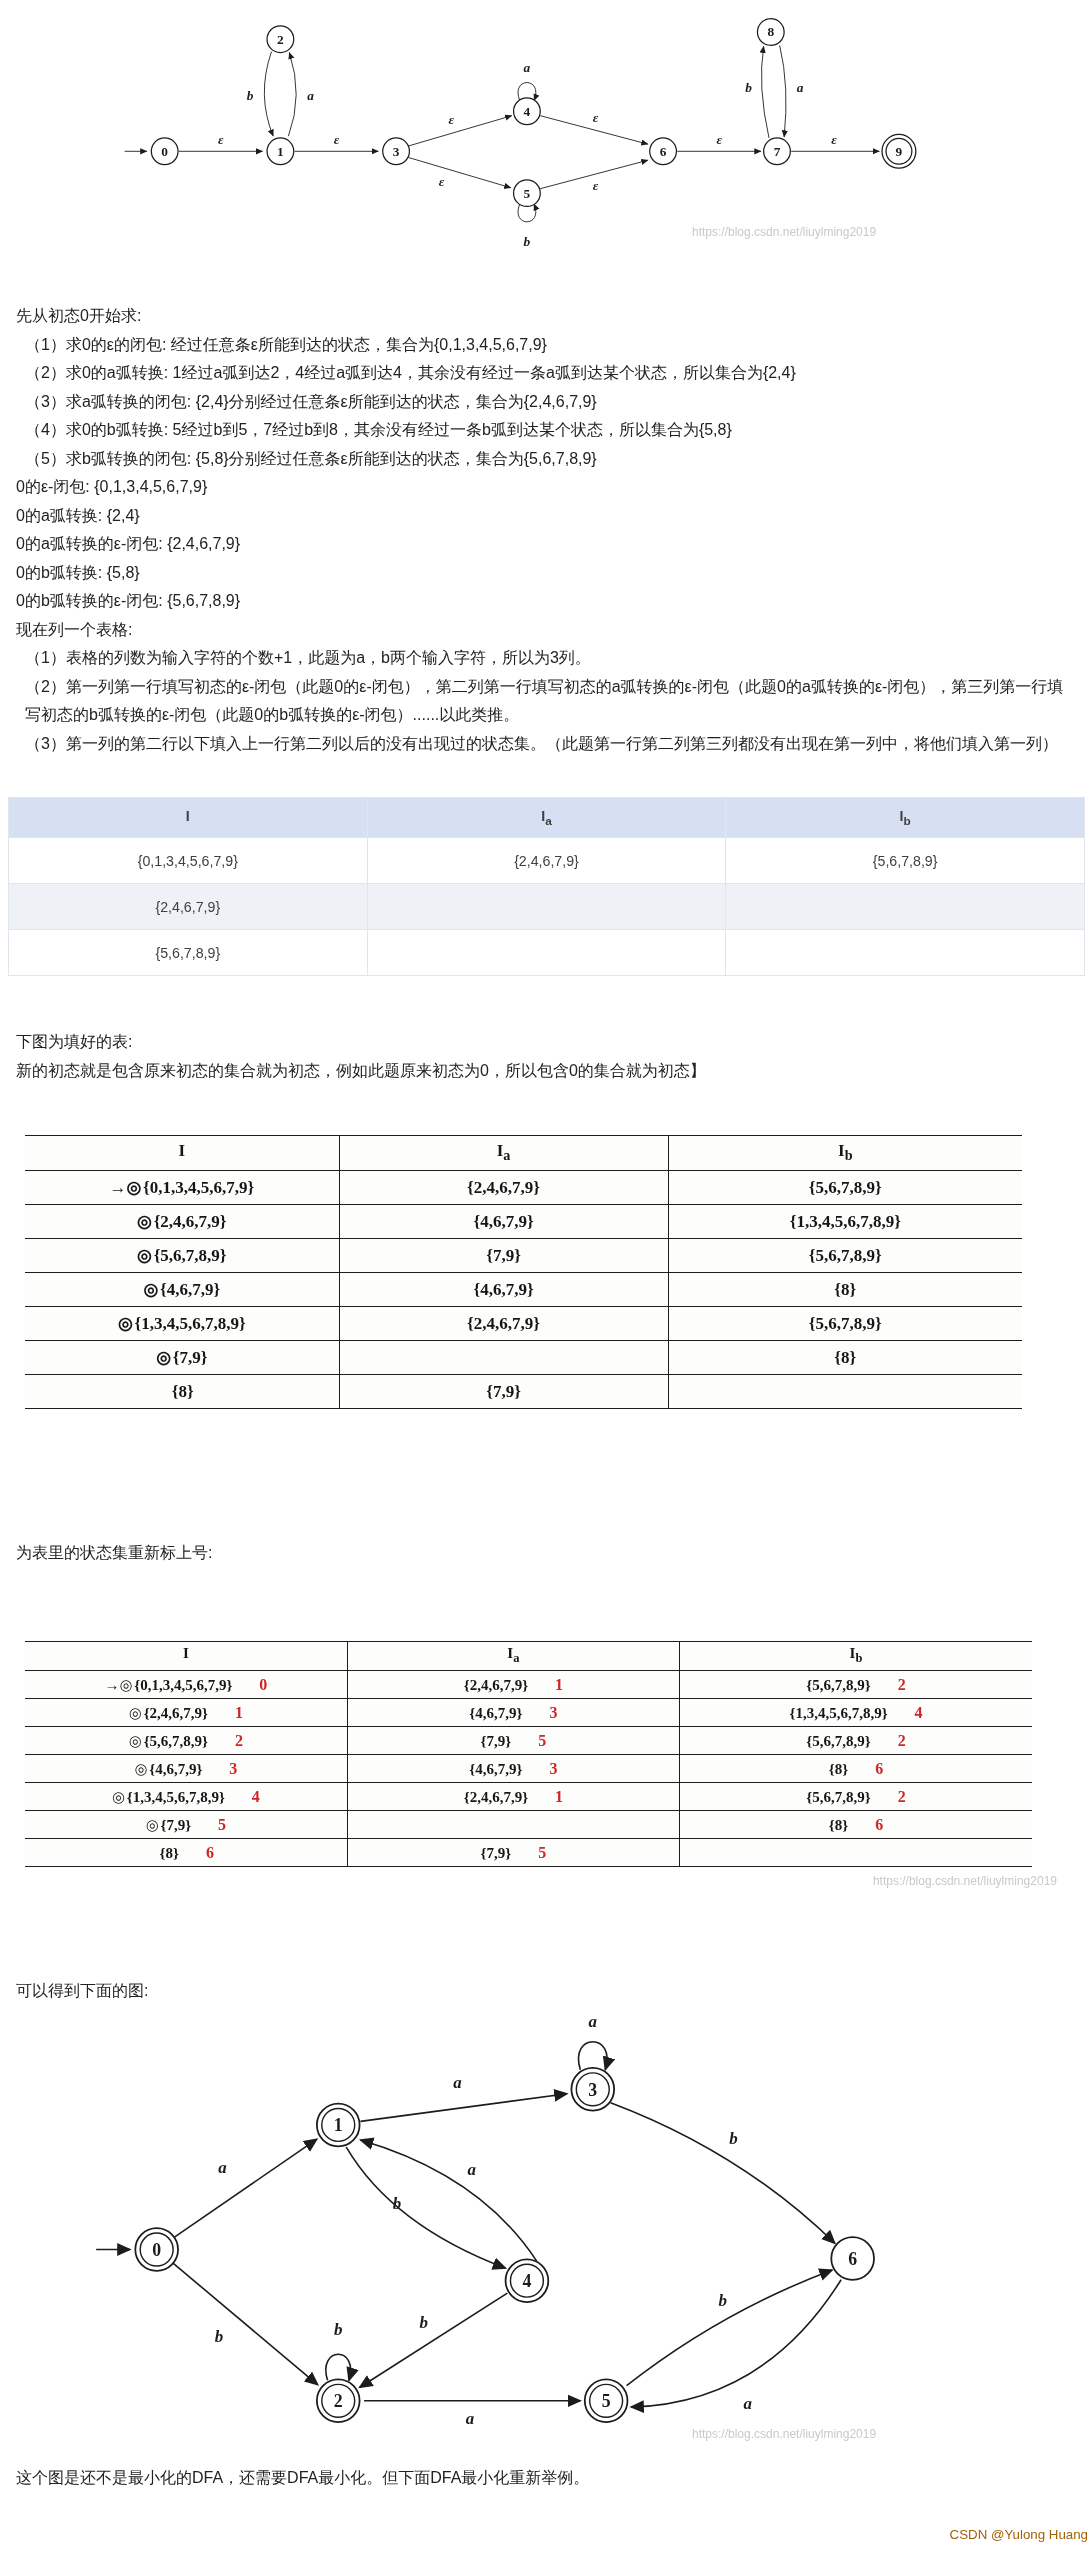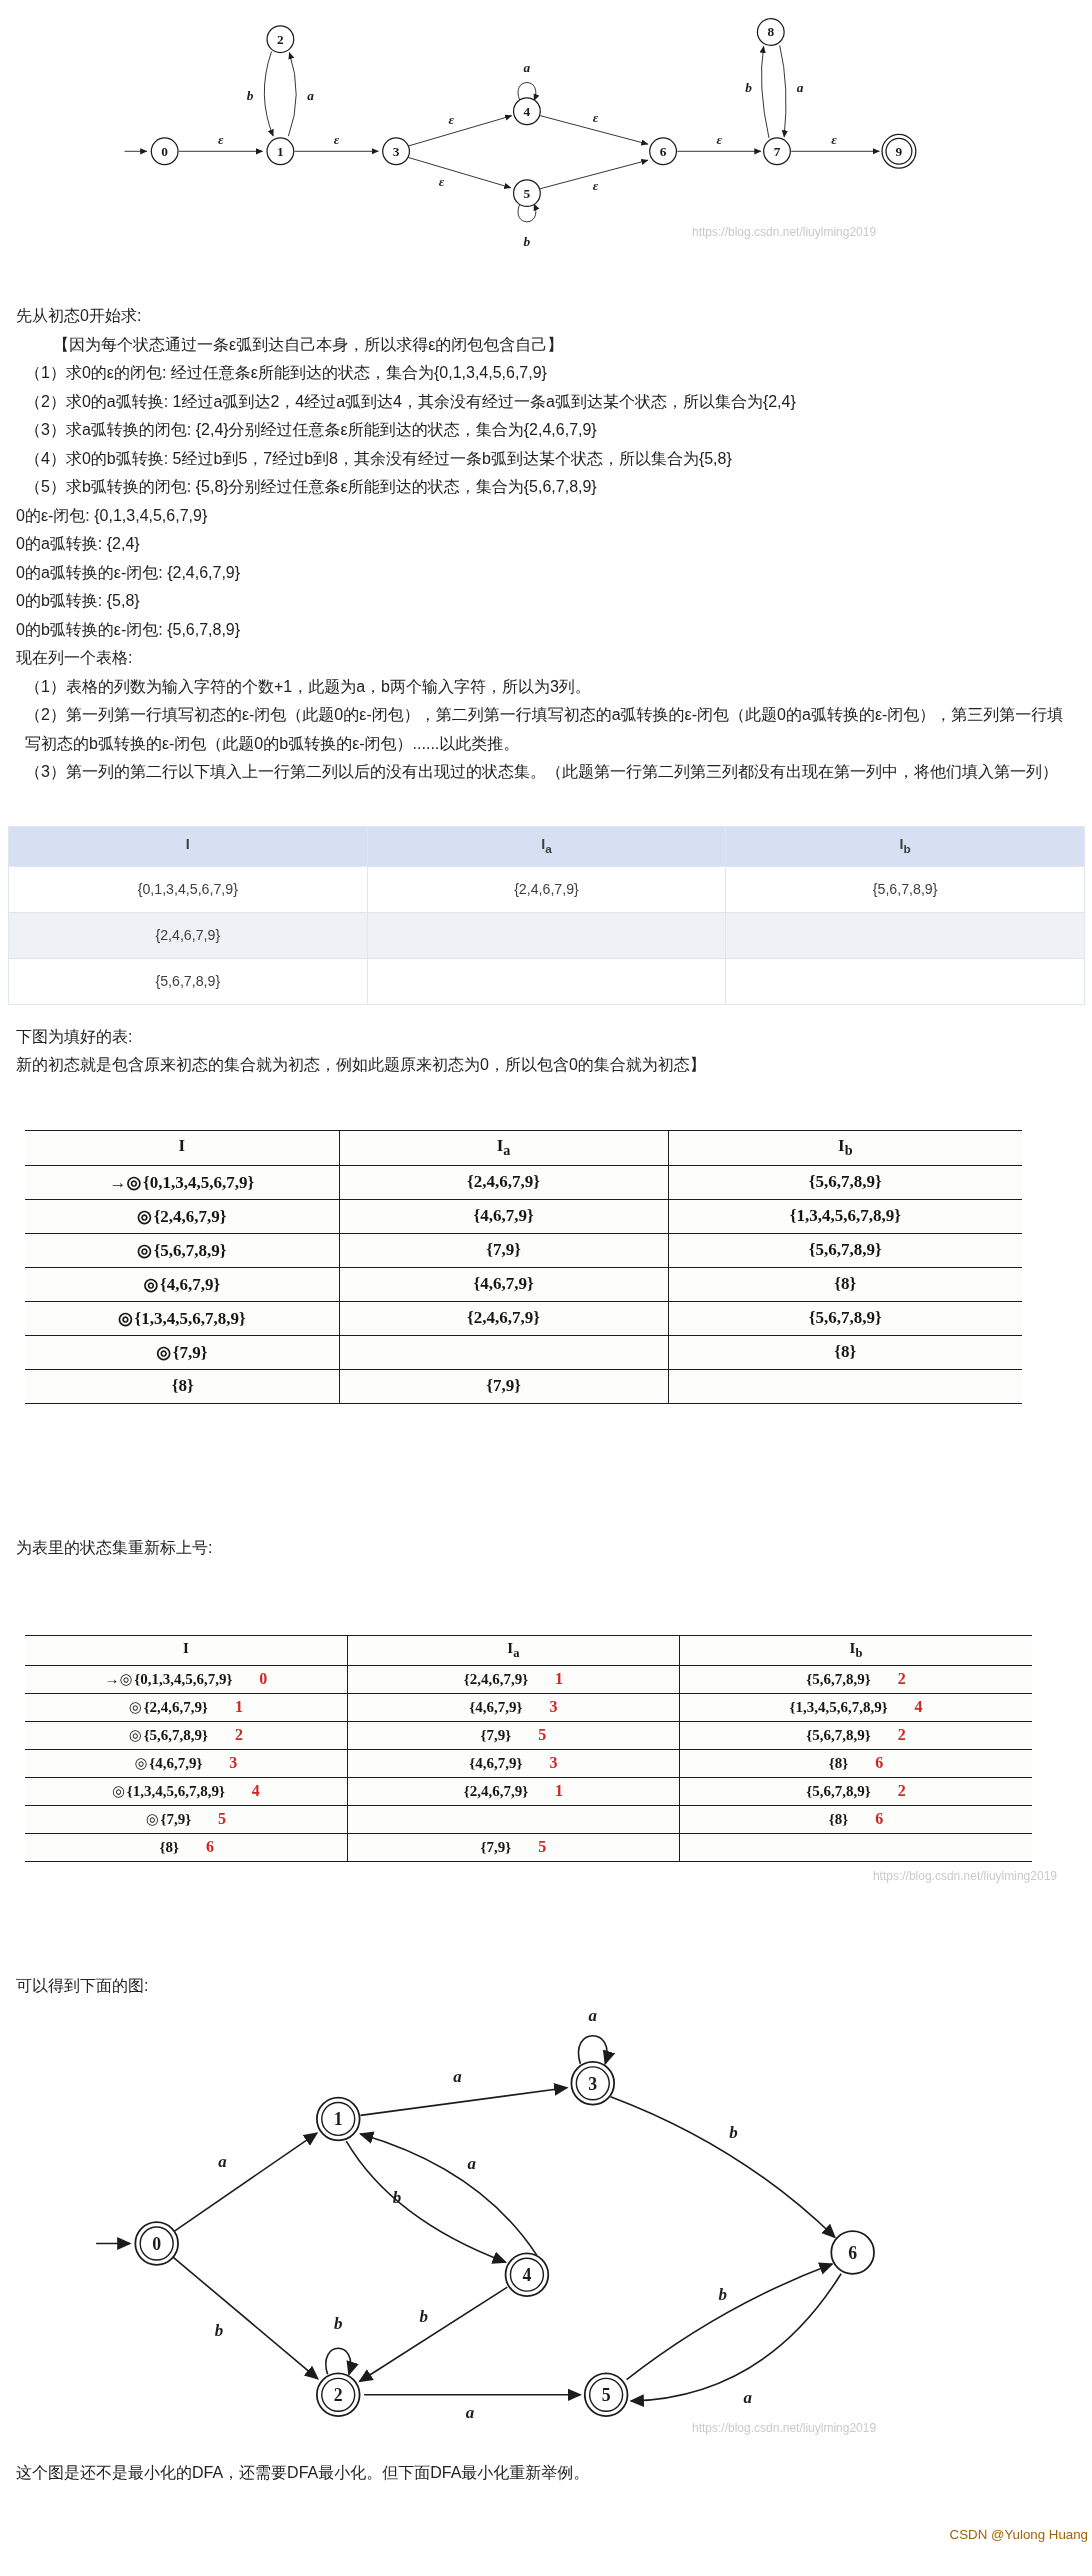--- a/index.html
+++ b/index.html
@@ -7,21 +7,21 @@
     width:1093px; height:2576px; position:relative; overflow:hidden; background:#fff;
     font-family:"Liberation Sans","DejaVu Sans",sans-serif;
     color:var(--text,#222);
   }
   
   .doc { padding:0 16px; font-size:16px; line-height:28.5px; }
   .doc p { margin:0; }
   .stp { padding-left:9px; }
   .indent1 { padding-left:37px; }
   .part1 { margin-top:32px; }
-  .part2 { margin-top:18px; }
+  .part2 { margin-top:52px; }
   .part3 { margin-top:130px; }
   .part4 { margin-top:89px; }
   .part5 { margin-top:5.3px; }
   
   .md-table {
     width:1077px; margin:39px auto 0; border-collapse:collapse;
     font-size:14.2px; color:#3f3f3f; table-layout:fixed;
   }
   .md-table th {
     background:var(--headerbg,#d6e0f2); height:37px; font-weight:bold;
@@ -151,21 +151,20 @@
         <circle cx="1010" cy="170" r="19" stroke-width="1.4"></circle>
         <circle cx="1010" cy="170" r="14.5" stroke-width="1.4"></circle>
         <text class="sl" x="1010" y="175">9</text>
       </g>
     </svg>
     <div class="wm wm-nfa">https://blog.csdn.net/liuylming2019</div>
   </div>
 
   <div class="doc part1">
     <p>先从初态0开始求:</p>
-    <p class="indent1">【因为每个状态通过一条ε弧到达自己本身，所以求得ε的闭包包含自己】</p>
     <p class="stp">（1）求0的ε的闭包: 经过任意条ε所能到达的状态，集合为{0,1,3,4,5,6,7,9}</p>
     <p class="stp">（2）求0的a弧转换: 1经过a弧到达2，4经过a弧到达4，其余没有经过一条a弧到达某个状态，所以集合为{2,4}</p>
     <p class="stp">（3）求a弧转换的闭包: {2,4}分别经过任意条ε所能到达的状态，集合为{2,4,6,7,9}</p>
     <p class="stp">（4）求0的b弧转换: 5经过b到5，7经过b到8，其余没有经过一条b弧到达某个状态，所以集合为{5,8}</p>
     <p class="stp">（5）求b弧转换的闭包: {5,8}分别经过任意条ε所能到达的状态，集合为{5,6,7,8,9}</p>
     <p>0的ε-闭包: {0,1,3,4,5,6,7,9}</p>
     <p>0的a弧转换: {2,4}</p>
     <p>0的a弧转换的ε-闭包: {2,4,6,7,9}</p>
     <p>0的b弧转换: {5,8}</p>
     <p>0的b弧转换的ε-闭包: {5,6,7,8,9}</p>

